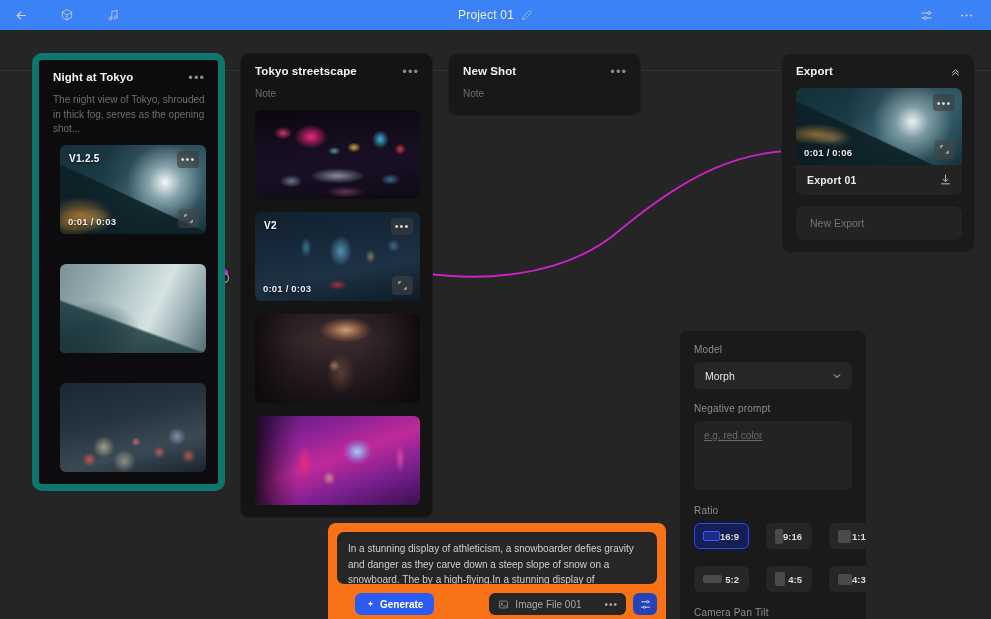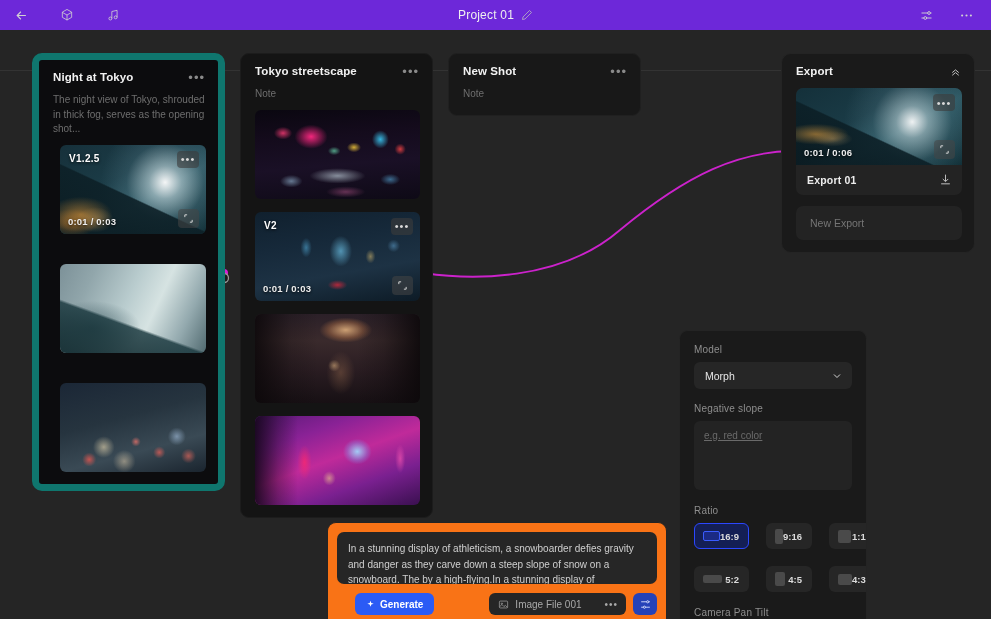--- a/index.html
+++ b/index.html
@@ -9,21 +9,21 @@
     font-family: "Liberation Sans", sans-serif;
     overflow: hidden;
     color: #e8e8e8;
     -webkit-font-smoothing: antialiased;
   }
   #app { position: relative; width: 991px; height: 619px; background: #000; }
 
   
   #topbar {
     position: absolute; left: 0; top: 0; width: 991px; height: 30px;
-    background: #6d28d9; display: flex; align-items: center;
+    background: #3b82f6; display: flex; align-items: center;
   }
   .tb-left { display: flex; align-items: center; gap: 20px; padding-left: 8px; }
   .tb-right { display: flex; align-items: center; gap: 14px; position: absolute; right: 12px; top: 0; height: 30px; }
   .tb-btn {
     width: 26px; height: 26px; display: flex; align-items: center; justify-content: center;
     border-radius: 5px; cursor: pointer; color: #d2d2d2;
   }
   .tb-title {
     position: absolute; left: 0; right: 0; top: 0; height: 30px;
     display: flex; align-items: center; justify-content: center; gap: 7px;
@@ -411,21 +411,21 @@
       <div class="fld-label">Model</div>
       <div class="select">
         <span>Morph</span>
         <span style="display:flex">
           <svg width="12" height="12" viewBox="0 0 24 24" fill="none" stroke="currentColor" stroke-width="1.8">
               <path d="M6 9l6 6 6-6"></path>
             </svg>
         </span>
       </div>
 
-      <div class="fld-label">Negative slope</div>
+      <div class="fld-label">Negative prompt</div>
       <div class="textarea">e.g. red color</div>
 
       <div class="fld-label">Ratio</div>
       <div class="ratio-grid" id="ratio-grid">
           <div class="ratio sel">
             <span class="rs" style="width: 17px; height: 10px;"></span>
             <span class="rl">16:9</span>
           </div>
           <div class="ratio">
             <span class="rs" style="width: 8px; height: 15px;"></span>

